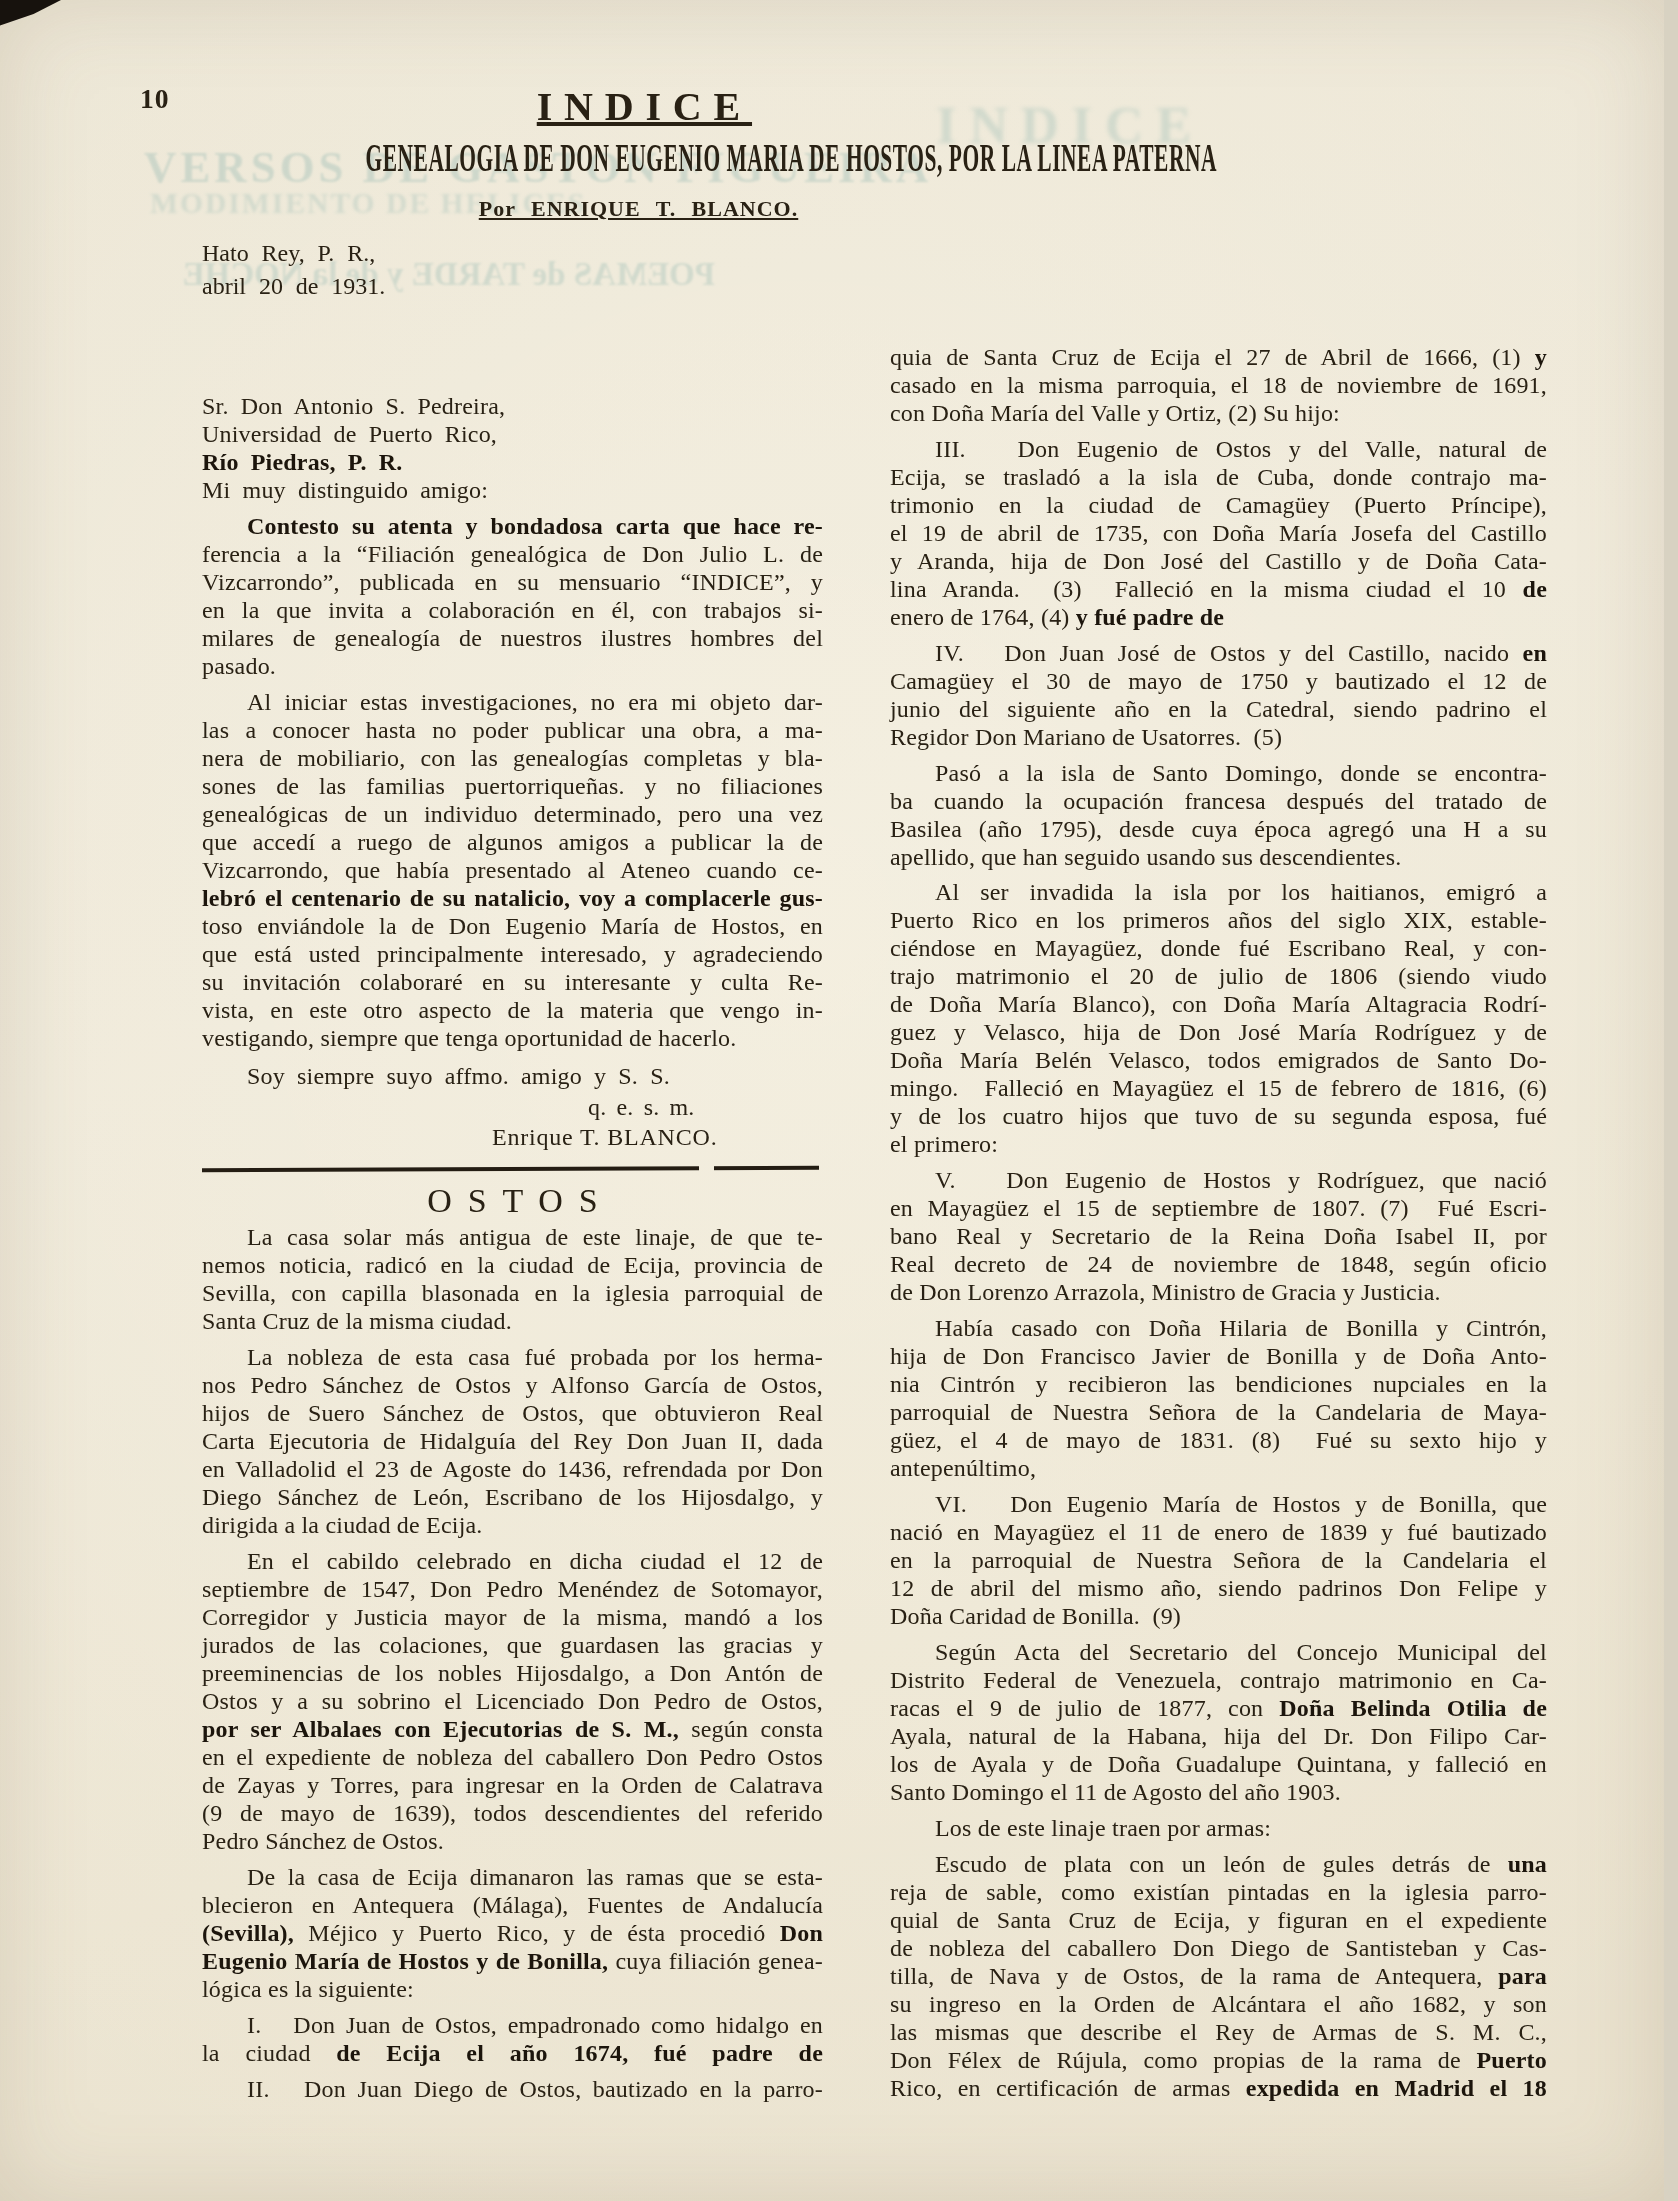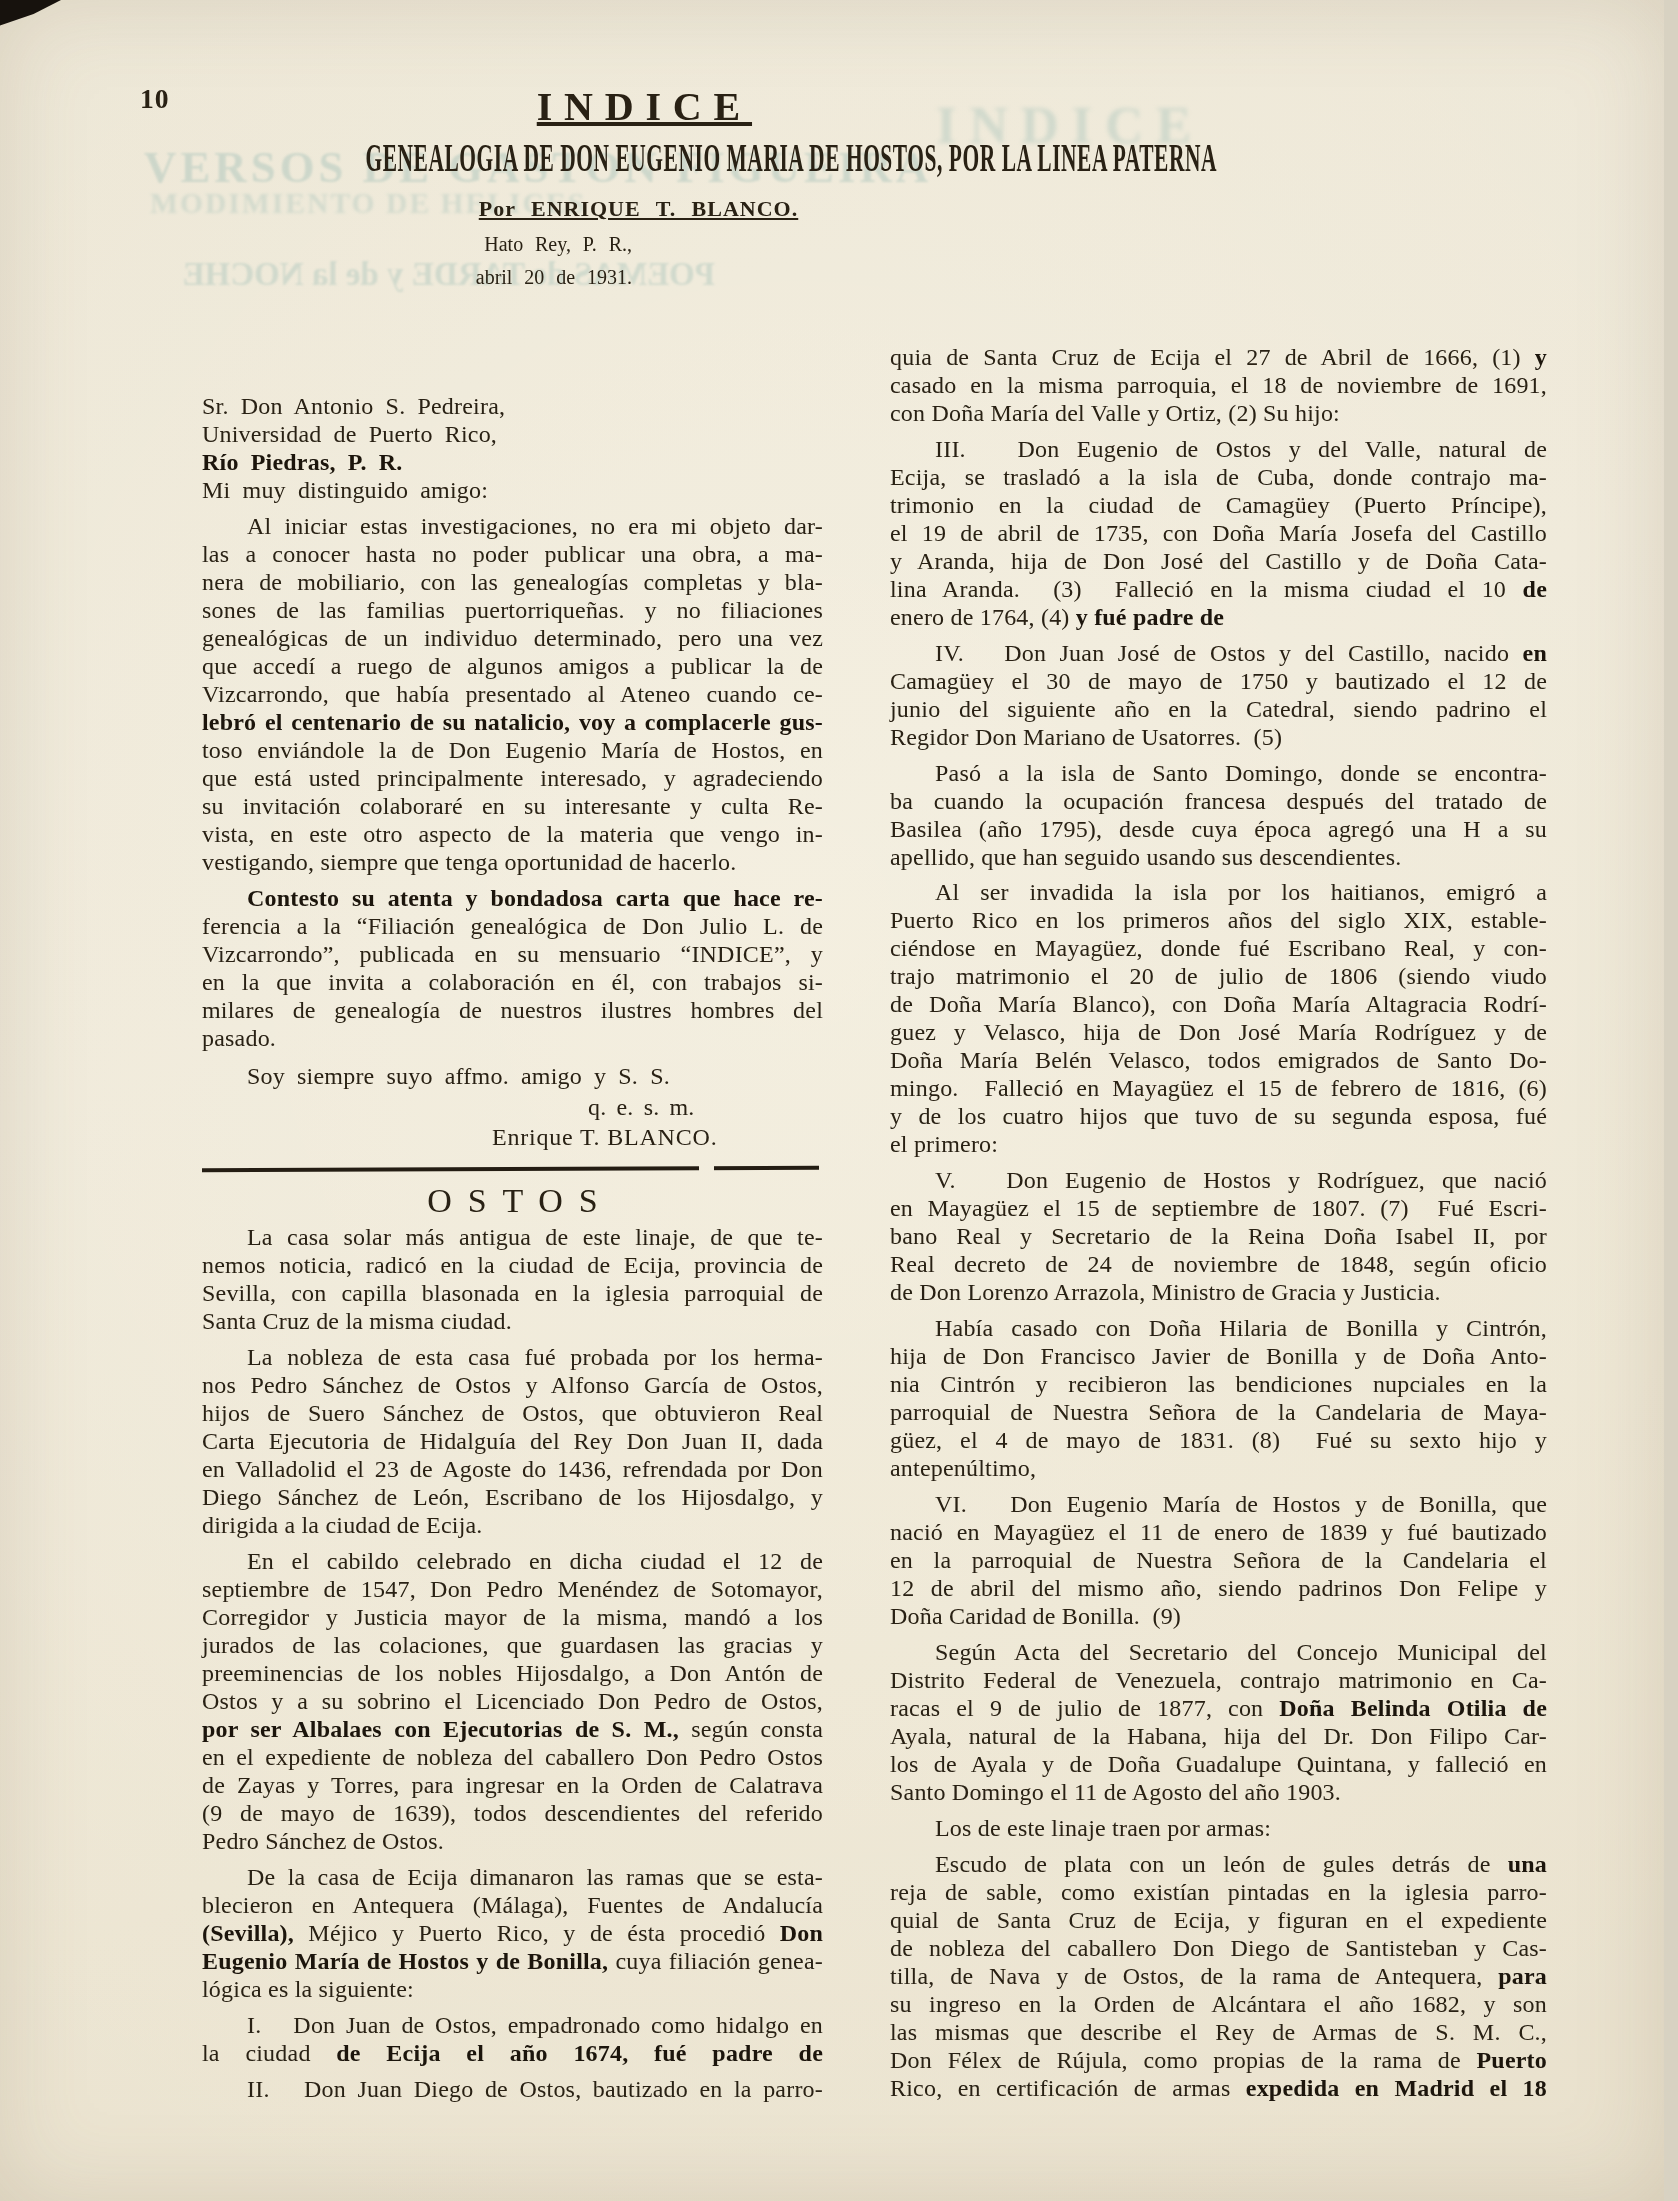--- a/index.html
+++ b/index.html
@@ -22,22 +22,22 @@
   .g-mov { left:150px; top:187px; font-size:29.6px; letter-spacing:2px; opacity:.45; filter:blur(1.4px); }
   .g-poemas { left:222px; top:256px; width:493px; text-align:center; font-size:33px; opacity:.5; filter:blur(1.2px); transform:scaleX(-1); }
   
   .pagenum { position:absolute; left:140px; top:83px; font-size:27.6px; font-weight:700; letter-spacing:1px; }
   .head-center { position:absolute; left:17px; width:1243px; text-align:center;text-decoration:underline; }
   .journal-title { top:83px; font-size:40px; font-weight:700; letter-spacing:11.8px; text-indent:11.8px; }
   .main-heading { top:135px; margin:0; font-size:39px; font-weight:700;text-align:right; }
   .main-heading .squeeze { display:inline-block; white-space:nowrap; transform:scaleX(.55); transform-origin:center; letter-spacing:1px; }
   .byline { top:196px; font-size:22px; font-weight:700; letter-spacing:1px; word-spacing:8.9px; }
   
-  .dateline { position:absolute; left:202px; top:228px; width:430px; text-align:right;
-    font-size:20px; line-height:32.5px; word-spacing:6.9px; }
+  .dateline { position:absolute; left:202px; top:237px; width:430px; text-align:left;
+    font-size:24px; line-height:32.5px; word-spacing:6.9px; }
   .col { position:absolute; font-size:24px; line-height:28px; letter-spacing:0.2px; }
   .col-left  { left:202px; top:392px; width:621px; }
   .col-right { left:890px; top:335px; width:657px; }
   .line { text-align:justify; text-align-last:justify; }
   .line.last { text-align:left; text-align-last:left; }
   .line.indent { text-indent:45px; }
   .line.plain { text-align:left; text-align-last:left; word-spacing:5.9px; }
   .para { margin-top:7.9px; }
   b { font-weight:700; color:#1c150c; }
   .sig1 { text-indent:45px; margin-top:10px; word-spacing:5.9px; }
@@ -76,42 +76,42 @@
 
   <div class="col col-left">
     <div>
         <div class="line plain"><span>Sr. Don Antonio S. Pedreira,</span></div>
         <div class="line plain"><span>Universidad de Puerto Rico,</span></div>
         <div class="line plain"><b>Río Piedras, P. R.</b></div>
         <div class="line plain"><span>Mi muy distinguido amigo:</span></div>
       </div>
     <div>
         <div class="para">
+          <div class="line indent"><b>Contesto su atenta y bondadosa carta que hace re-</b></div>
+          <div class="line"><span>ferencia a la “Filiación genealógica de Don Julio L. de</span></div>
+          <div class="line"><span>Vizcarrondo”, publicada en su mensuario “INDICE”, y</span></div>
+          <div class="line"><span>en la que invita a colaboración en él, con trabajos si-</span></div>
+          <div class="line"><span>milares de genealogía de nuestros ilustres hombres del</span></div>
+          <div class="line last"><span>pasado.</span></div>
+        </div>
+        <div class="para">
           <div class="line indent"><span>Al iniciar estas investigaciones, no era mi objeto dar-</span></div>
           <div class="line"><span>las a conocer hasta no poder publicar una obra, a ma-</span></div>
           <div class="line"><span>nera de mobiliario, con las genealogías completas y bla-</span></div>
           <div class="line"><span>sones de las familias puertorriqueñas. y no filiaciones</span></div>
           <div class="line"><span>genealógicas de un individuo determinado, pero una vez</span></div>
           <div class="line"><span>que accedí a ruego de algunos amigos a publicar la de</span></div>
           <div class="line"><span>Vizcarrondo, que había presentado al Ateneo cuando ce-</span></div>
           <div class="line"><b>lebró el centenario de su natalicio, voy a complacerle gus-</b></div>
           <div class="line"><span>toso enviándole la de Don Eugenio María de Hostos, en</span></div>
           <div class="line"><span>que está usted principalmente interesado, y agradeciendo</span></div>
           <div class="line"><span>su invitación colaboraré en su interesante y culta Re-</span></div>
           <div class="line"><span>vista, en este otro aspecto de la materia que vengo in-</span></div>
           <div class="line last"><span>vestigando, siempre que tenga oportunidad de hacerlo.</span></div>
         </div>
-        <div class="para">
-          <div class="line indent"><b>Contesto su atenta y bondadosa carta que hace re-</b></div>
-          <div class="line"><span>ferencia a la “Filiación genealógica de Don Julio L. de</span></div>
-          <div class="line"><span>Vizcarrondo”, publicada en su mensuario “INDICE”, y</span></div>
-          <div class="line"><span>en la que invita a colaboración en él, con trabajos si-</span></div>
-          <div class="line"><span>milares de genealogía de nuestros ilustres hombres del</span></div>
-          <div class="line last"><span>pasado.</span></div>
-        </div>
       </div>
     <div class="sig1"><span>Soy siempre suyo affmo. amigo y S. S.</span></div>
     <div class="sig2"><span>q. e. s. m.</span></div>
     <div class="sig3"><span>Enrique T. BLANCO.</span></div>
     <hr class="rule">
     <div class="ostos-heading"><span>OSTOS</span></div>
     <div>
         <div class="para">
           <div class="line indent"><span>La casa solar más antigua de este linaje, de que te-</span></div>
           <div class="line"><span>nemos noticia, radicó en la ciudad de Ecija, provincia de</span></div>

